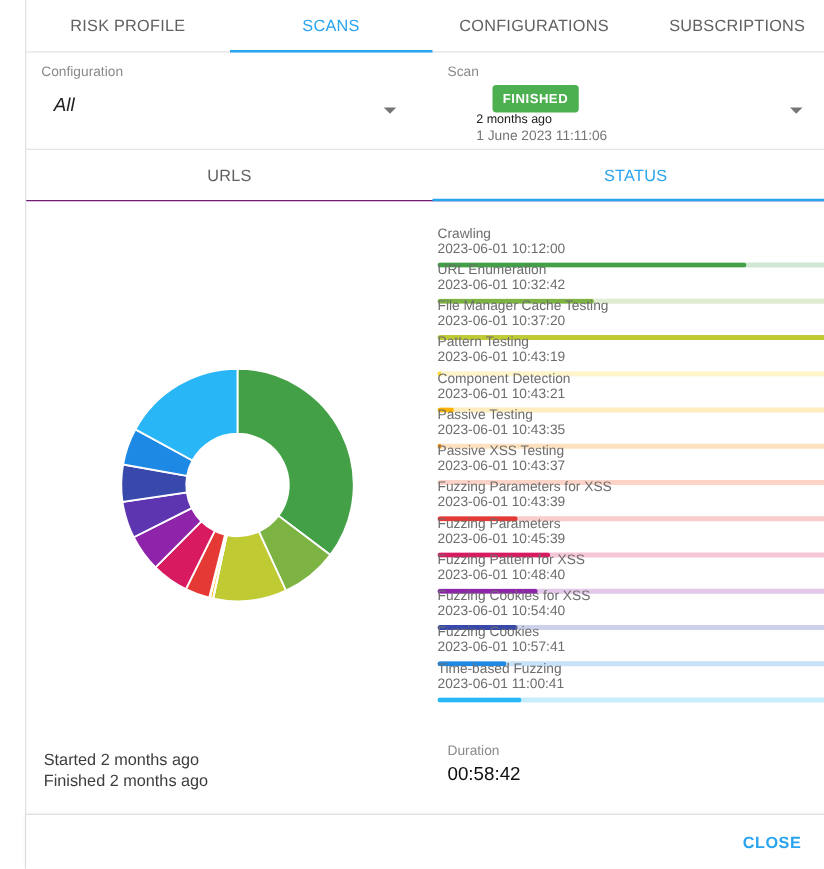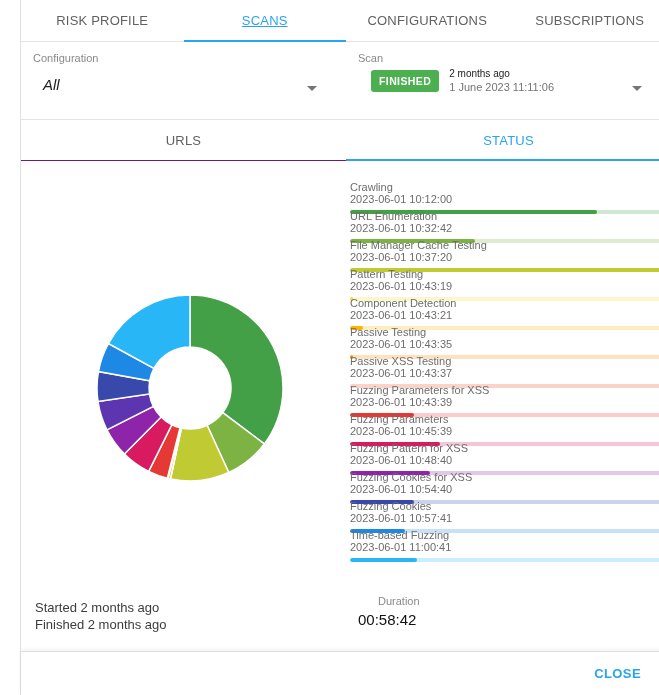--- a/index.html
+++ b/index.html
@@ -2,30 +2,30 @@
 <html style="--accent: #29A4EE; --badge: #4CAF50;"><head>
 <meta charset="utf-8">
 <style>
   * { margin:0; padding:0; box-sizing:border-box; }
   html,body { width:659px; height:695px; background:#fff; font-family:"Liberation Sans", sans-serif; overflow:hidden; }
   .dialog { position:absolute; left:20px; top:0; width:651px; height:695px; border-left:1px solid #e0e0e0; background:#fff; }
 
   
   .tabs { display:flex; height:42px; border-bottom:1px solid #e4e4e4; }
   .tab { flex:1; display:flex; align-items:center; justify-content:center; font-size:13px; letter-spacing:.2px; color:#616161; font-weight:500; cursor:pointer; position:relative; }
-  .tab.active { color:var(--accent);text-decoration:underline; }
+  .tab.active { color:var(--accent); }
   .tab.active::after { content:""; position:absolute; left:0; right:0; bottom:-1px; height:2px; background:var(--accent); }
 
   
   .filters { position:relative; height:78px; border-bottom:1px solid #e4e4e4; }
   .field-label { position:absolute; font-size:11px; color:#8a8a8a; }
   .config-label { left:12px; top:10px; }
   .config-value { position:absolute; left:22px; top:34px; font-size:15px; font-style:italic; color:#212121; }
   .scan-label { left:337px; top:10px; }
-  .scan-control { position:absolute; left:350px; top:26px; display:flex; align-items:center; }
+  .scan-control { position:absolute; left:350px; top:26px; display:flex; align-items:center;flex-direction:column; }
   .badge { background:var(--badge); color:#fff; font-size:10.5px; font-weight:bold; letter-spacing:.4px; padding:5px 8px; border-radius:3px; }
   .scan-texts { margin-left:10px; }
   .scan-title { font-size:10px; color:#212121; }
   .scan-sub { font-size:11px; color:#757575; margin-top:2px; }
   .caret { position:absolute; width:0; height:0; border-left:5px solid transparent; border-right:5px solid transparent; border-top:5px solid #757575; }
   .caret-config { left:286px; top:44px; }
   .caret-scan { left:611px; top:44px; }
 
   
   .subtabs { display:flex; height:41px; border-bottom:1px solid #701a75; }
@@ -39,21 +39,21 @@
   .phase-list { position:absolute; left:329px; right:0; top:16px; }
   .phase-row { height:29px; }
   .phase-head { display:flex; justify-content:space-between; align-items:baseline; padding:4px 2px 0 0;flex-direction:column; }
   .phase-name { font-size:11px; color:#6d6d6d; }
   .phase-time { font-size:11px; color:#6d6d6d; }
   .phase-track { height:4px; border-radius:2px; margin-top:5px; overflow:hidden; }
   .phase-fill { height:4px; border-radius:2px; }
 
   .summary { position:absolute; left:14px; top:438px; font-size:13px; color:#3c3c3c; line-height:17px; }
   .duration-block { position:absolute; left:337px; top:434px; }
-  .duration-label { font-size:11px; color:#8a8a8a;margin-left:20px; }
+  .duration-label { font-size:11px; color:#8a8a8a; }
   .duration-value { font-size:15px; color:#111; margin-top:4px; }
 
   
   .footer { position:absolute; left:0; right:0; bottom:0; height:44px; border-top:1px solid #e0e0e0; box-shadow:0 -1px 4px rgba(0,0,0,.07); background:#fff; display:flex; align-items:center; justify-content:flex-end; }
   .close-btn { color:var(--accent); font-size:13px; font-weight:bold; letter-spacing:.4px; margin-right:30px; background:none; border:none; cursor:pointer; font-family:inherit; }
 </style>
 </head>
 <body>
 
 <div class="dialog">

